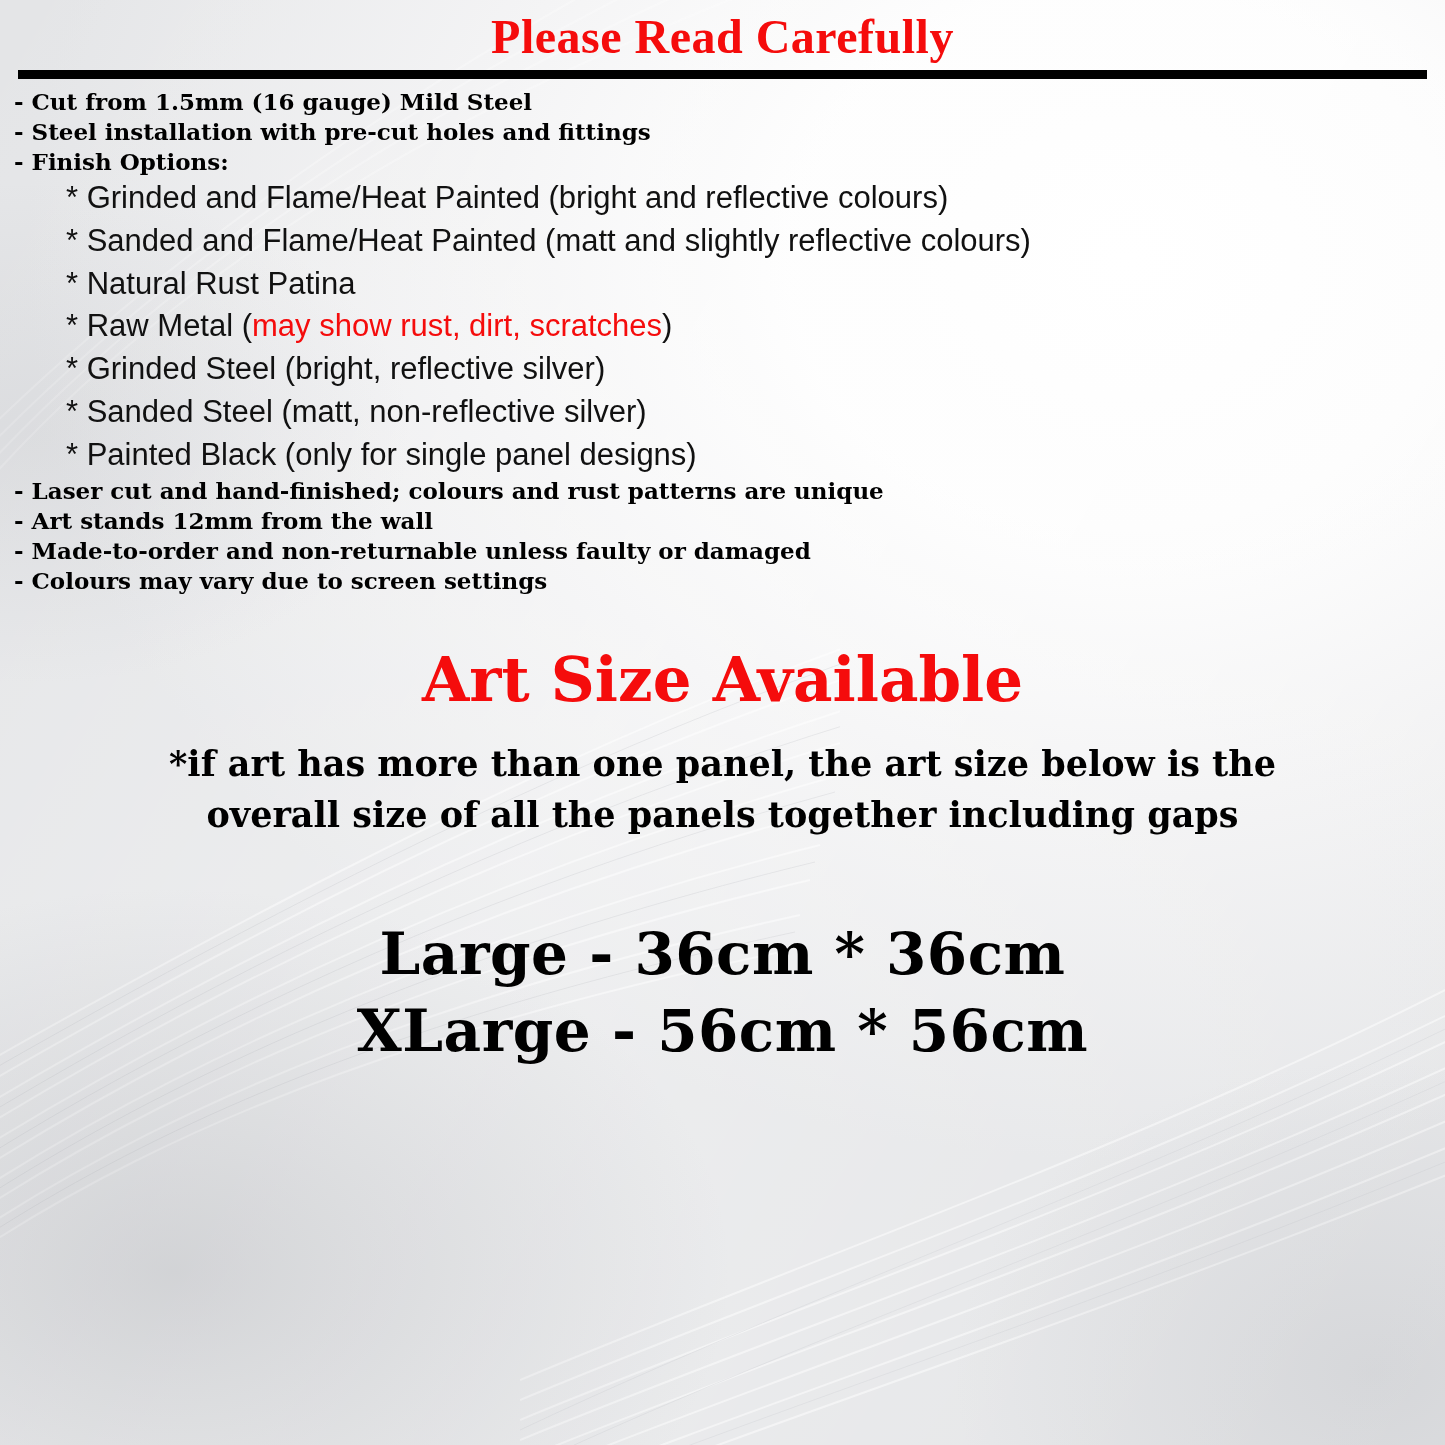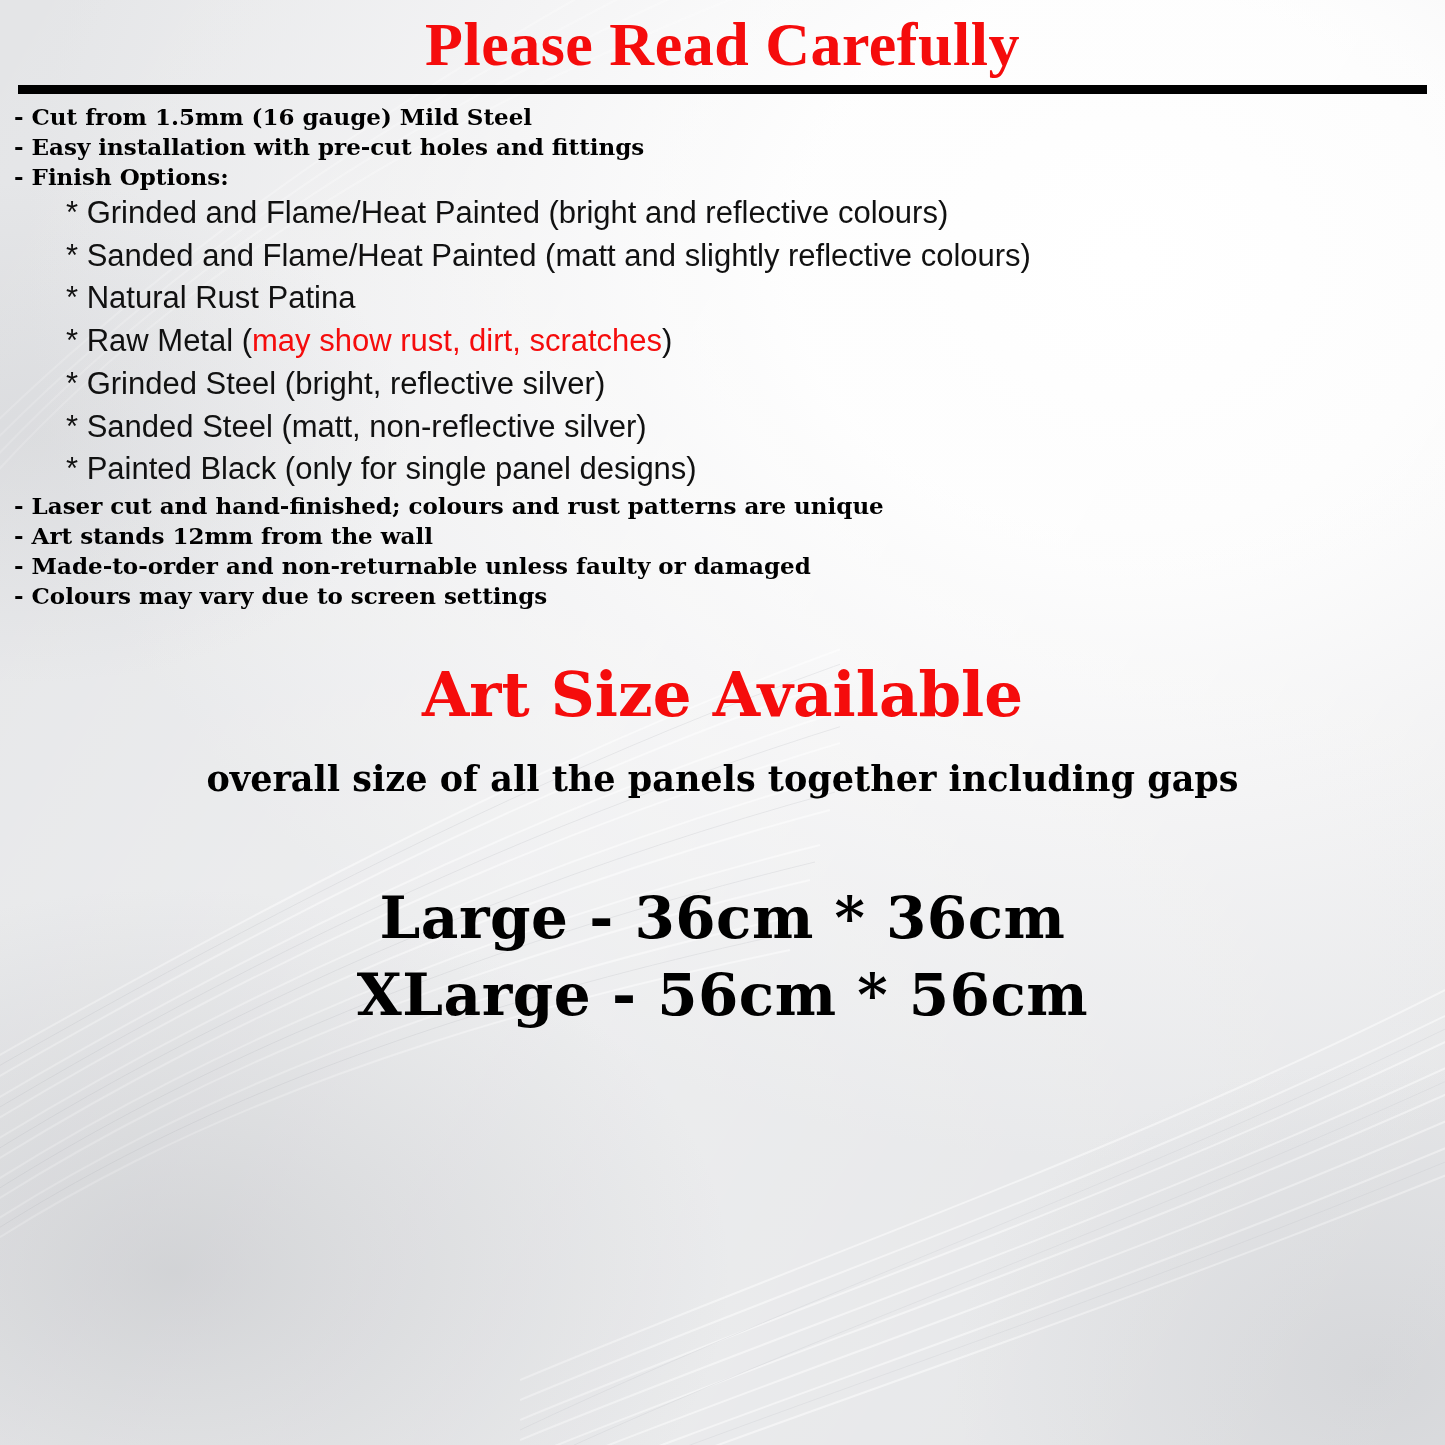--- a/index.html
+++ b/index.html
@@ -49,21 +49,21 @@
     position: relative;
     z-index: 3;
     padding: 0;
   }
 
   .title {
     text-align: center;
     color: #f50c0c;
     font-family: "Liberation Serif", serif;
     font-weight: bold;
-    font-size: 62px;
+    font-size: 48px;
     letter-spacing: 0.5px;
     line-height: 1.05;
     padding-top: 12px;
   }
 
   .rule {
     height: 9px;
     background: #000;
     margin: 8px 18px 0 18px;
   }
@@ -187,21 +187,21 @@
 
   <div class="vignette"></div>
 
   <div class="content">
 
     <div class="title">Please Read Carefully</div>
     <div class="rule"></div>
 
     <div class="bullets">
       <div class="bullet">- Cut from 1.5mm (16 gauge) Mild Steel</div>
-      <div class="bullet">- Easy installation with pre-cut holes and fittings</div>
+      <div class="bullet">- Steel installation with pre-cut holes and fittings</div>
       <div class="bullet">- Finish Options:</div>
 
       <div class="sub-list">
         <div class="sub-item">* Grinded and Flame/Heat Painted (bright and reflective colours)</div>
         <div class="sub-item">* Sanded and Flame/Heat Painted (matt and slightly reflective colours)</div>
         <div class="sub-item">* Natural Rust Patina</div>
         <div class="sub-item"><span>* Raw Metal (</span><span class="warn">may show rust, dirt, scratches</span><span>)</span></div>
         <div class="sub-item">* Grinded Steel (bright, reflective silver)</div>
         <div class="sub-item">* Sanded Steel (matt, non-reflective silver)</div>
         <div class="sub-item">* Painted Black (only for single panel designs)</div>
@@ -209,20 +209,21 @@
 
       <div class="bullet">- Laser cut and hand-finished; colours and rust patterns are unique</div>
       <div class="bullet">- Art stands 12mm from the wall</div>
       <div class="bullet">- Made-to-order and non-returnable unless faulty or damaged</div>
       <div class="bullet">- Colours may vary due to screen settings</div>
     </div>
 
     <div class="section-title">Art Size Available</div>
 
     <div class="note">
+      <div>*if art has more than one panel, the art size below is the</div>
       <div>overall size of all the panels together including gaps</div>
     </div>
 
     <div class="sizes">
       <div class="size-line">Large - 36cm * 36cm</div>
       <div class="size-line">XLarge - 56cm * 56cm</div>
     </div>
 
   </div>
 </div>

